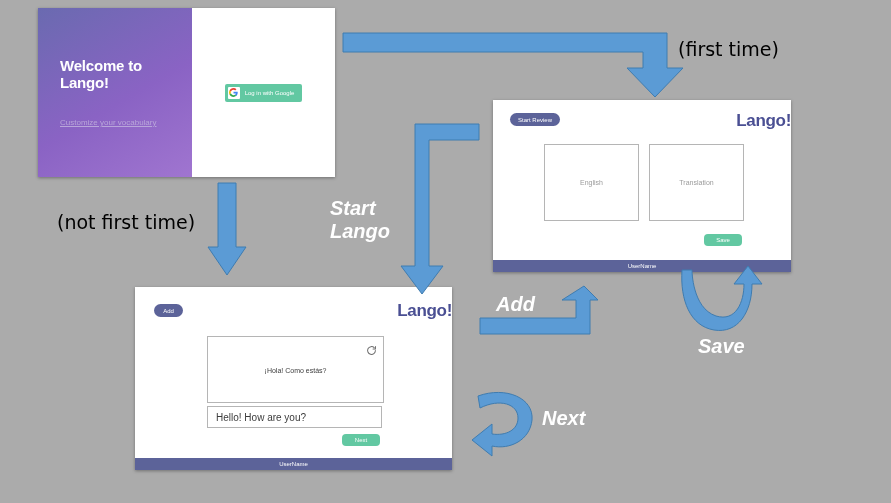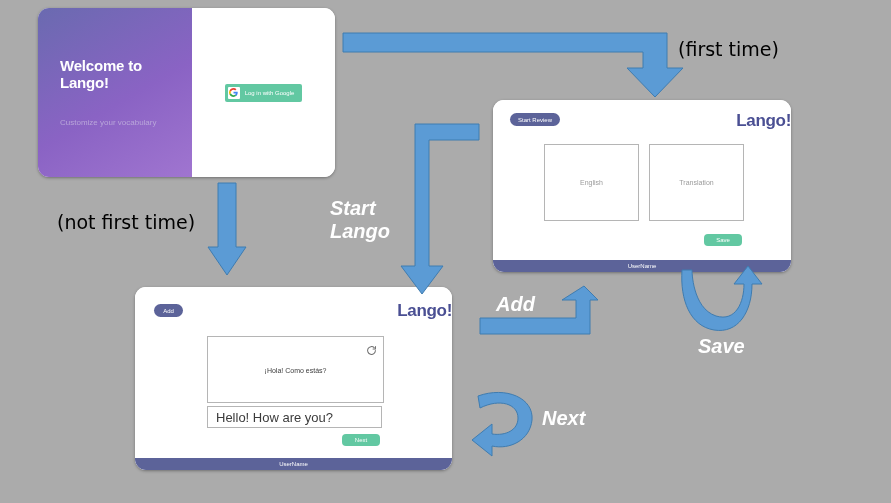--- a/index.html
+++ b/index.html
@@ -11,38 +11,37 @@
     position:relative;
   }
   .stage{position:absolute;inset:0;}
 
   
   .window{
     position:absolute;
     background:#ffffff;
     box-shadow:0 1px 3px rgba(0,0,0,.35);
     overflow:hidden;
-    border-radius:11px;
   }
 
   
   #welcome-screen{left:38px;top:8px;width:297px;height:169px;display:flex;}
   .welcome-left{
     width:154px;height:100%;
     background:linear-gradient(150deg,#6a6ab0 0%,#8a63c4 55%,#a075d0 100%);
     box-sizing:border-box;
     padding:0 0 0 22px;
     display:flex;flex-direction:column;justify-content:center;
   }
   .welcome-title{
     color:#ffffff;font-size:15px;font-weight:bold;line-height:17px;
     letter-spacing:-.2px;margin:0;
   }
   .welcome-sub{
-    color:#b9a6da;font-size:8px;margin-top:27px;line-height:10px;
+    color:#b9a6da;font-size:8px;margin-top:27px;line-height:10px;text-decoration:underline;
   }
   .welcome-right{flex:1;height:100%;background:#fff;display:flex;align-items:center;justify-content:center;}
   .google-btn{
     display:flex;align-items:center;gap:5px;
     background:#62c8a2;border-radius:2px;
     padding:3px 8px 3px 3px;
   }
   .g-badge{
     width:12px;height:12px;background:#fff;border-radius:1px;
     display:flex;align-items:center;justify-content:center;
@@ -99,21 +98,21 @@
     position:absolute;left:0;right:0;top:50%;transform:translateY(-50%);
     text-align:center;color:#3b3b3b;font-size:7px;
   }
   .refresh-icon{
     position:absolute;right:6px;top:5px;width:11px;height:11px;
     cursor:pointer;
   }
   .answer-input{
     position:absolute;border:1px solid #b5b5b5;background:#fff;
     box-sizing:border-box;padding:0 8px;
-    color:#3b3b3b;font-size:13px;
+    color:#3b3b3b;font-size:10px;
     font-family:"Liberation Sans", sans-serif;
     outline:none;
   }
 
   
   .note{
     position:absolute;color:#000000;font-size:19px;
     font-family:"DejaVu Sans", sans-serif;
     white-space:nowrap;
   }

